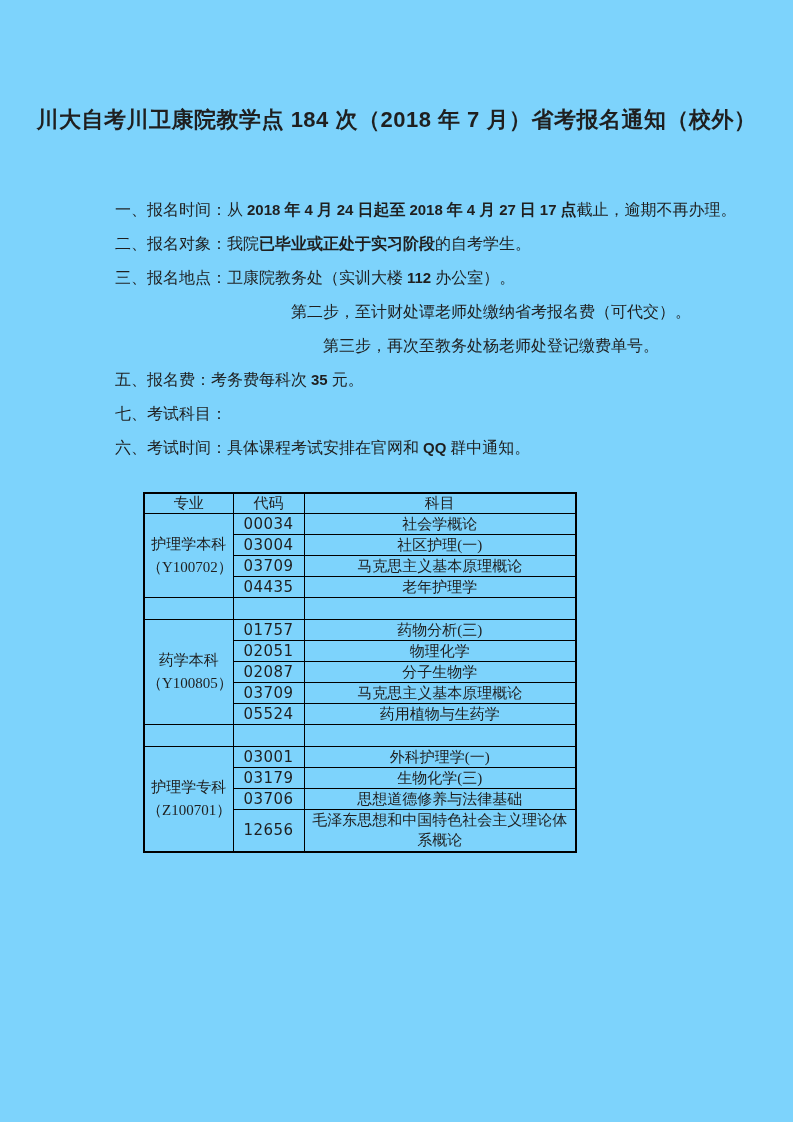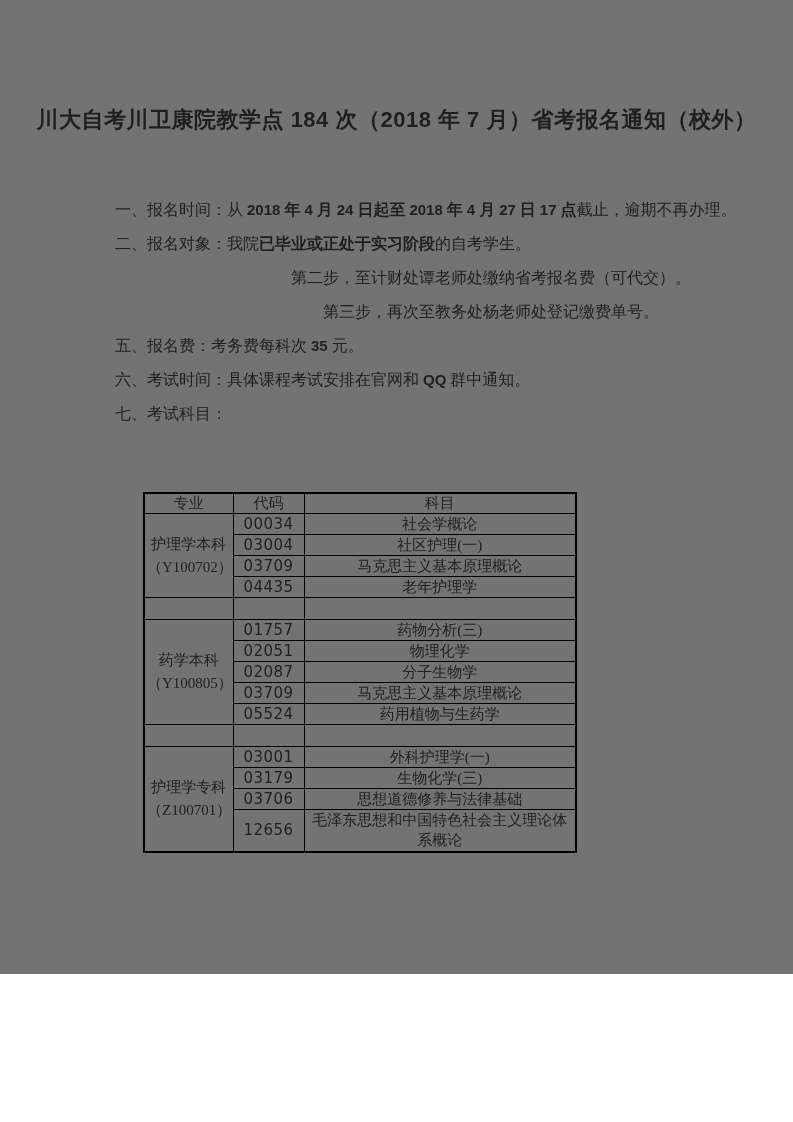--- a/index.html
+++ b/index.html
@@ -1,20 +1,20 @@
 <!DOCTYPE html>
 <html lang="zh"><head>
 <meta charset="utf-8">
 <style>
   * { margin:0; padding:0; box-sizing:border-box; }
   html,body { background:#ffffff; }
   .page {
     position:relative;
-    width:793px; height:974px;
-    background:#737373;
+    width:793px; height:1122px;
+    background:#7dd3fc;
     color:#1f1f1f;
     font-family:"Liberation Serif","DejaVu Serif",serif;
     overflow:hidden;
   }
   .doc-title {
     position:absolute;
     top:105px; left:0; width:793px;
     text-align:center;
     font-family:"Liberation Sans","DejaVu Sans",sans-serif;
     font-weight:bold;
@@ -70,25 +70,26 @@
 </head>
 <body>
 
 <div class="page">
 
   <div class="doc-title">川大自考川卫康院教学点 184 次（2018 年 7 月）省考报名通知（校外）</div>
 
   <div class="notice-list">
     <div class="list-line"><span class="seg-k">一、报名时间：从 </span><span class="seg-nb">2018</span><span class="seg-kb"> 年 </span><span class="seg-nb">4</span><span class="seg-kb"> 月 </span><span class="seg-nb">24</span><span class="seg-kb"> 日起至 </span><span class="seg-nb">2018</span><span class="seg-kb"> 年 </span><span class="seg-nb">4</span><span class="seg-kb"> 月 </span><span class="seg-nb">27</span><span class="seg-kb"> 日 </span><span class="seg-nb">17</span><span class="seg-kb"> 点</span><span class="seg-k">截止，逾期不再办理。</span></div>
     <div class="list-line"><span class="seg-k">二、报名对象：我院</span><span class="seg-kb">已毕业或正处于实习阶段</span><span class="seg-k">的自考学生。</span></div>
+    <div class="list-line"><span class="seg-k">三、报名地点：卫康院教务处（实训大楼 </span><span class="seg-n">112</span><span class="seg-k"> 办公室）。</span></div>
     <div class="list-line indent"><span class="seg-k">第二步，至计财处谭老师处缴纳省考报名费（可代交）。</span></div>
     <div class="list-line indent"><span class="seg-k">第三步，再次至教务处杨老师处登记缴费单号。</span></div>
     <div class="list-line"><span class="seg-k">五、报名费：考务费每科次 </span><span class="seg-n">35</span><span class="seg-k"> 元。</span></div>
+    <div class="list-line"><span class="seg-k">七、考试科目：</span></div>
     <div class="list-line"><span class="seg-k">六、考试时间：具体课程考试安排在官网和 </span><span class="seg-n">QQ</span><span class="seg-k"> 群中通知。</span></div>
-    <div class="list-line"><span class="seg-k">七、考试科目：</span></div>
   </div>
 
   <table class="exam-table">
     <colgroup>
       <col class="col-major">
         <col class="col-code">
         <col class="col-subject">
     </colgroup>
     <tbody>
         <tr class="row-h">

